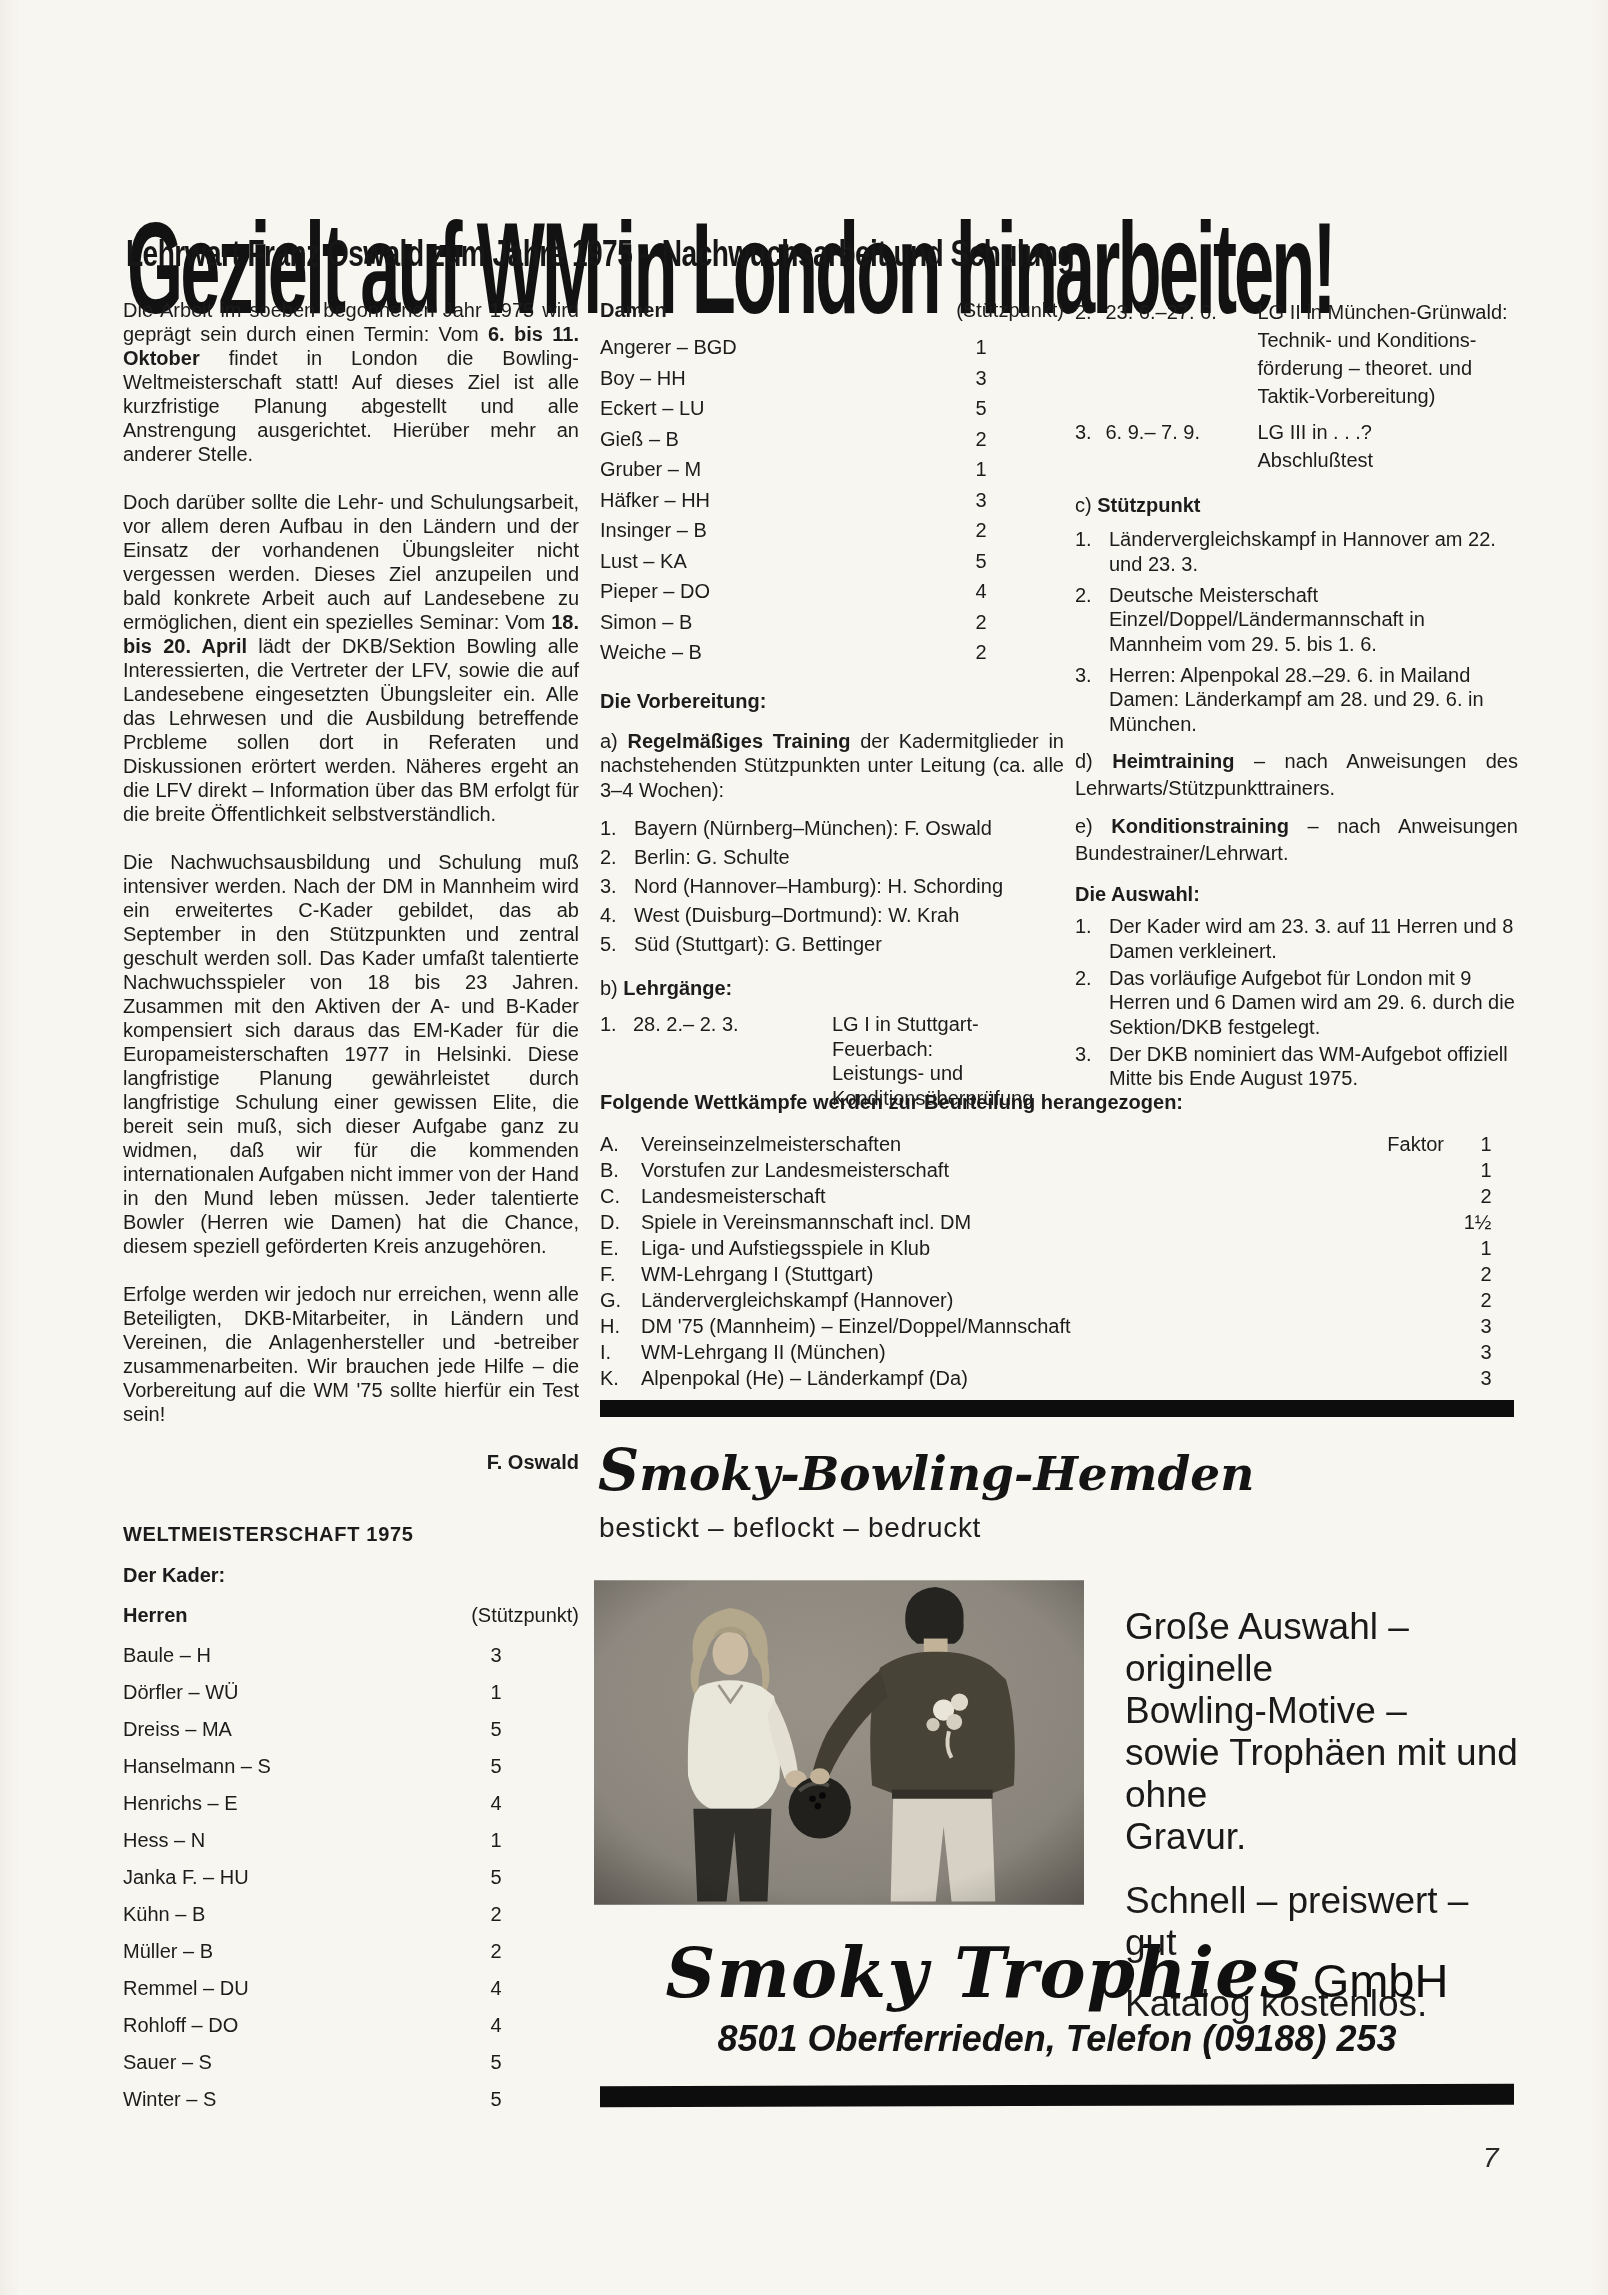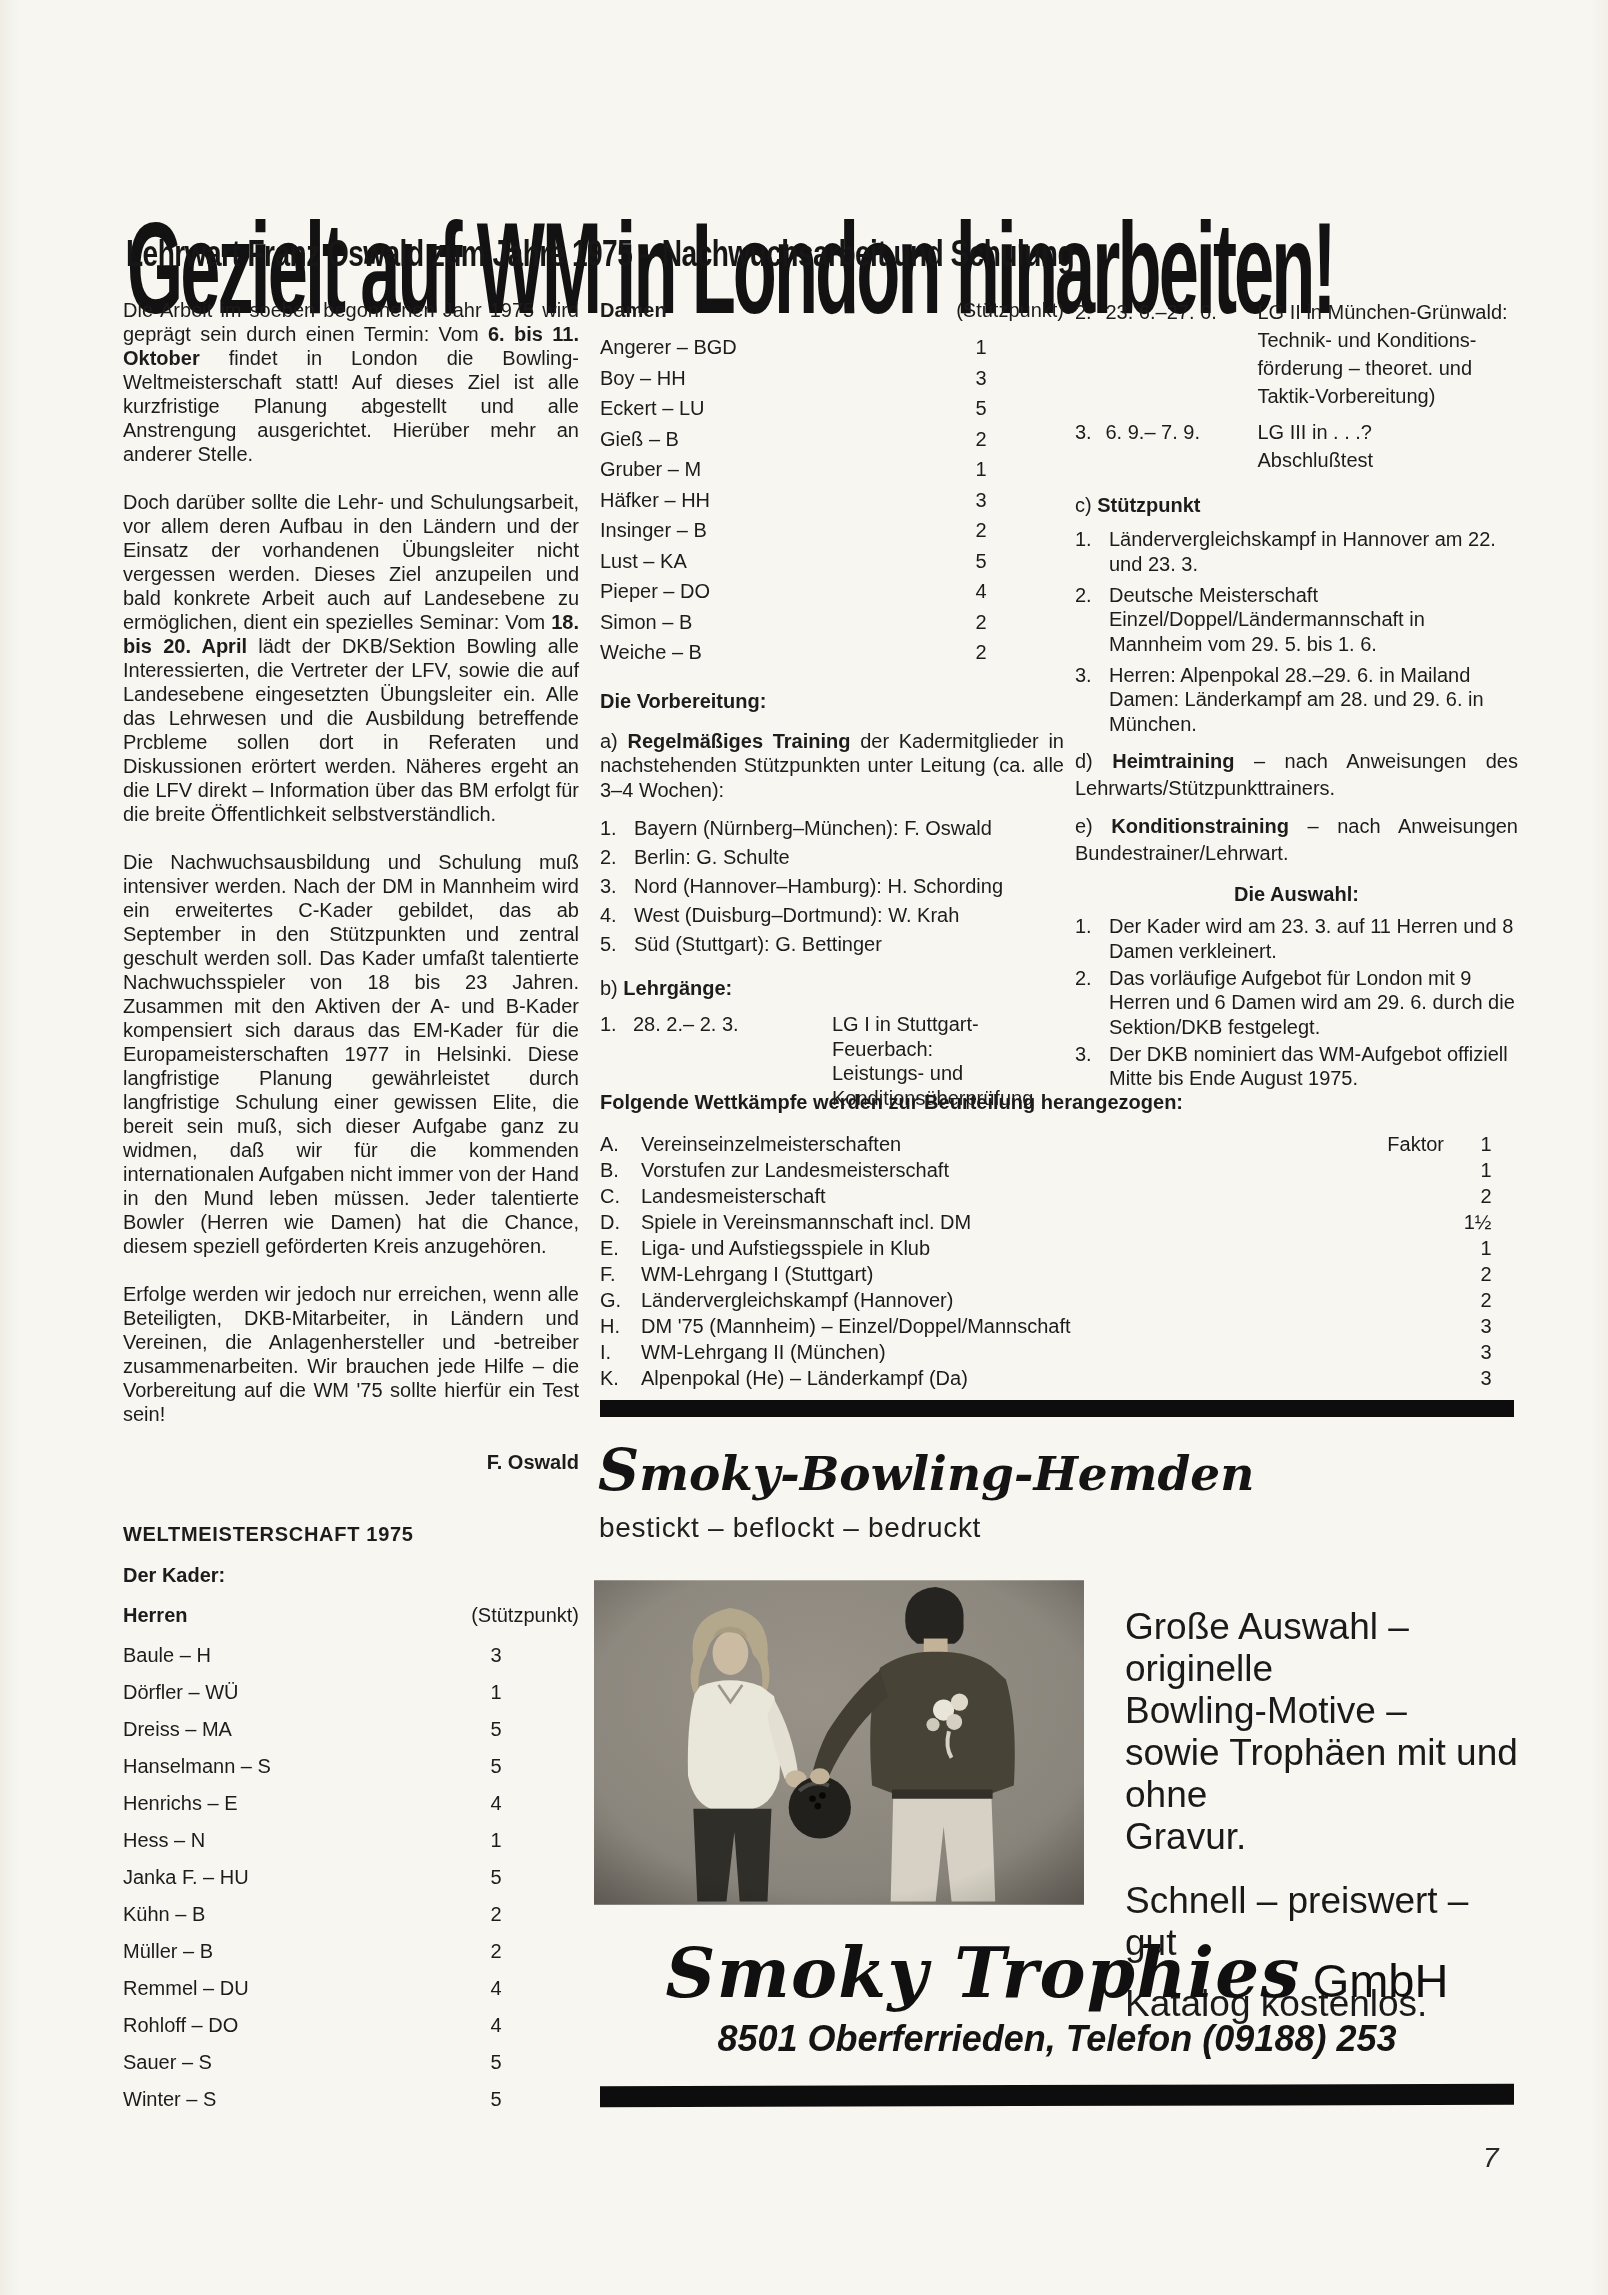--- a/index.html
+++ b/index.html
@@ -52,21 +52,21 @@
   .lg-t{flex:1;white-space:pre-line;}
   #col2 .lg-row{line-height:24.5px;}
   
   #col3 .lg-row{line-height:28px;margin-top:0;}
   #col3 .lg-row + .lg-row{margin-top:8px;}
   #col3 .lg-n{width:30.5px;}
   #col3 .lg-d{width:152px;}
   #col3 .sect-label{margin-top:18.5px;margin-bottom:10.6px;}
   .w-list .num-row{line-height:24.5px;margin-bottom:6.6px;}
   .de-item{margin-top:12px;line-height:26.5px;text-align:justify;}
-  .ausw-head{font-weight:bold;margin-top:16px;margin-bottom:8px;text-align:center;}
+  .ausw-head{font-weight:bold;margin-top:16px;margin-bottom:8px;text-align:left;}
   .a-list .num-row{line-height:24.5px;margin-bottom:2.6px;}
   
   #bew{position:absolute;left:600px;top:1090px;width:914px;font-size:20px;}
   .bew-head{font-weight:bold;line-height:25px;}
   .bew-rows{margin-top:16px;}
   .bew-row{display:flex;line-height:26px;}
   .bk{width:41px;flex-shrink:0;}
   .bt{flex:1;}
   .bl{margin-right:17px;}
   .bv{width:30.5px;text-align:right;margin-right:22.5px;}

